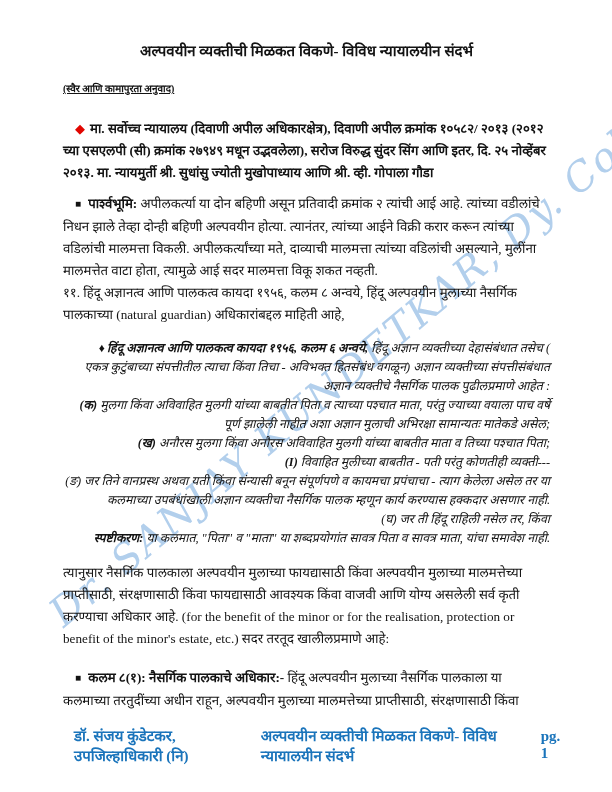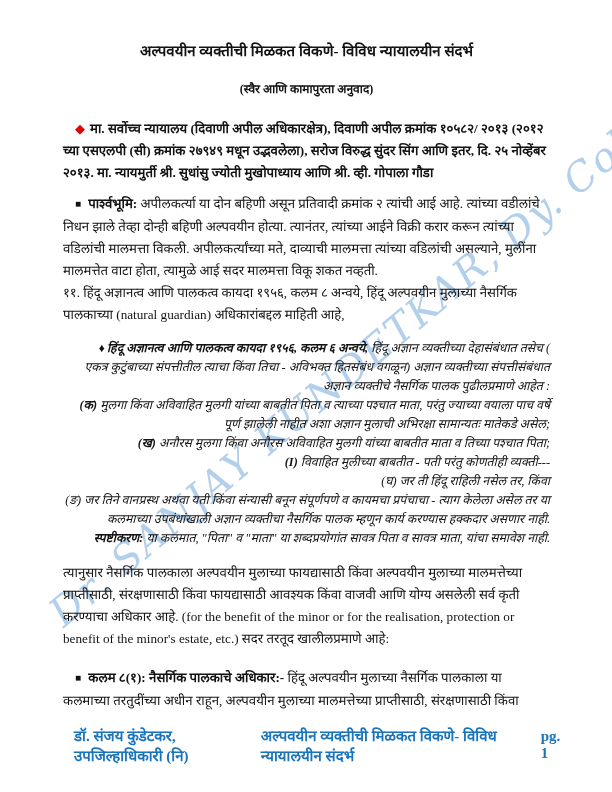--- a/index.html
+++ b/index.html
@@ -29,25 +29,25 @@
   }
   .content{position:relative;z-index:1;}
   .doc-title{
     text-align:center;
     font-weight:bold;
     font-size:15px;
     margin:4px 0 0 0;
     line-height:22px;
   }
   .doc-subtitle{
-    text-align:center;
     font-weight:bold;
-    font-size:12px;
+    font-size:10px;
     margin:17px 0 0 0;
     line-height:20px;
+    text-decoration:underline;
   }
   p{margin:0;}
   .body-par{
     font-size:13.2px;
     line-height:22px;
     text-align:left;
   }
   .par-case{margin-top:19px;font-weight:bold;text-indent:12px;}
   .par-bg{margin-top:9px;text-indent:12px;}
   .par-sadar{margin-top:8px;}
@@ -113,23 +113,23 @@
 
     <div class="act-section">
       <p class="act-intro"><span class="bullet-dia">♦</span><span class="bold">हिंदू अज्ञानत्व आणि पालकत्व कायदा १९५६, कलम ६ अन्वये,</span> <span>हिंदू अज्ञान व्यक्तीच्या देहासंबंधात तसेच ( एकत्र कुटुंबाच्या संपत्तीतील त्याचा किंवा तिचा - अविभक्त हितसंबंध वगळून) अज्ञान व्यक्तीच्या संपत्तीसंबंधात अज्ञान व्यक्तीचे नैसर्गिक पालक पुढीलप्रमाणे आहेत :</span></p>
 
       <p class="act-item"><span class="bold">(क)</span> <span>मुलगा किंवा अविवाहित मुलगी यांच्या बाबतीत पिता व त्याच्या पश्चात माता, परंतु ज्याच्या वयाला पाच वर्षे पूर्ण झालेली नाहीत अशा अज्ञान मुलाची अभिरक्षा सामान्यतः मातेकडे असेल;</span></p>
 
       <p class="act-item"><span class="bold">(ख)</span> <span>अनौरस मुलगा किंवा अनौरस अविवाहित मुलगी यांच्या बाबतीत माता व तिच्या पश्चात पिता;</span></p>
 
       <p class="act-item"><span class="bold">(I)</span> <span>विवाहित मुलीच्या बाबतीत - पती परंतु कोणतीही व्यक्ती---</span></p>
 
+      <p class="act-item"><span>(ङ)</span> <span>जर तिने वानप्रस्थ अथवा यती किंवा संन्यासी बनून संपूर्णपणे व कायमचा प्रपंचाचा - त्याग केलेला असेल तर या कलमाच्या उपबंधांखाली अज्ञान व्यक्तीचा नैसर्गिक पालक म्हणून कार्य करण्यास हक्कदार असणार नाही.</span></p>
+
       <p class="act-item"><span>(घ)</span> <span>जर ती हिंदू राहिली नसेल तर, किंवा</span></p>
-
-      <p class="act-item"><span>(ङ)</span> <span>जर तिने वानप्रस्थ अथवा यती किंवा संन्यासी बनून संपूर्णपणे व कायमचा प्रपंचाचा - त्याग केलेला असेल तर या कलमाच्या उपबंधांखाली अज्ञान व्यक्तीचा नैसर्गिक पालक म्हणून कार्य करण्यास हक्कदार असणार नाही.</span></p>
 
       <p class="act-item"><span class="bold">स्पष्टीकरण:</span> <span>या कलमात, "पिता" व "माता" या शब्दप्रयोगांत सावत्र पिता व सावत्र माता, यांचा समावेश नाही.</span></p>
     </div>
 
     <p class="body-par par-accordingly">त्यानुसार नैसर्गिक पालकाला अल्पवयीन मुलाच्या फायद्यासाठी किंवा अल्पवयीन मुलाच्या मालमत्तेच्या प्राप्तीसाठी, संरक्षणासाठी किंवा फायद्यासाठी आवश्यक किंवा वाजवी आणि योग्य असलेली सर्व कृती करण्याचा अधिकार आहे. (for the benefit of the minor or for the realisation, protection or benefit of the minor's estate, etc.) सदर तरतूद खालीलप्रमाणे आहे:</p>
 
     <p class="body-par par-sec8"><span class="bullet-sq">■</span> <span class="bold">कलम ८(१):  नैसर्गिक पालकाचे अधिकार:-</span> <span>हिंदू अल्पवयीन मुलाच्या नैसर्गिक पालकाला या कलमाच्या तरतुदींच्या अधीन राहून, अल्पवयीन मुलाच्या मालमत्तेच्या प्राप्तीसाठी, संरक्षणासाठी किंवा</span></p>
 
   </div>
 

